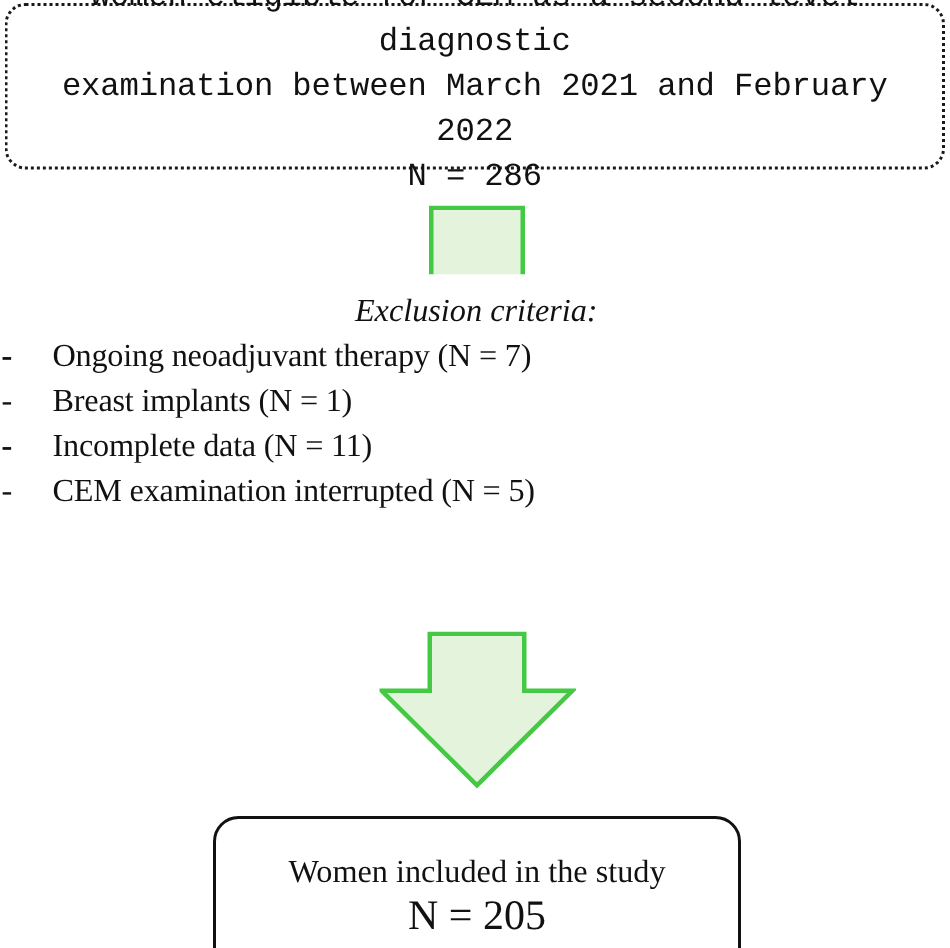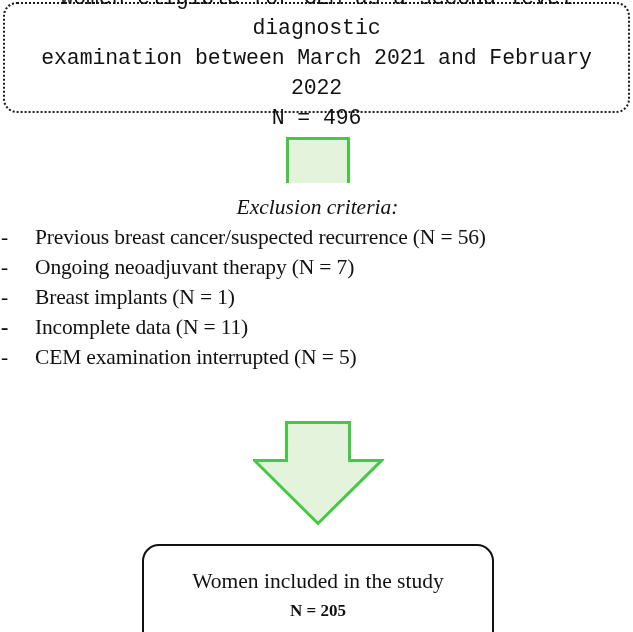--- a/index.html
+++ b/index.html
@@ -110,49 +110,48 @@
     flex-direction: column;
     align-items: center;
     justify-content: center;
   }
   #bottom-box .line1 {
     font-size: 21.5px;
     line-height: 29px;
     text-align: center;
   }
   #bottom-box .line2 {
-    font-size: 17px;
+    font-size: 28px;
     line-height: 29px;
-    font-weight: bold;
+    font-weight: normal;
     text-align: center;
   }
 </style>
 </head>
 <body>
 
 <div id="top-box">
   <div class="box-text">
     <span>Women eligible for CEM as a second-level diagnostic</span><br>
     <span>examination between March 2021 and February 2022</span><br>
-    <span>N = 496</span>
+    <span>N = 286</span>
   </div>
 </div>
 
 <div id="connector-stem">
   <svg width="64" height="46" viewBox="0 0 64 46" xmlns="http://www.w3.org/2000/svg">
     <path d="M 1.5 46 L 1.5 1.5 L 62.5 1.5 L 62.5 46" fill="#e3f3dc" stroke="#45c945" stroke-width="3"></path>
   </svg>
 </div>
 
 <div id="exclusion-block">
   <div id="exclusion-title">Exclusion criteria:</div>
   <ul id="exclusion-list">
     <li>
       <span class="bullet-dash">-</span>
-      <span>Previous breast cancer/suspected recurrence (N = 56)</span>
     </li>
     <li>
       <span class="bullet-dash">-</span>
       <span>Ongoing neoadjuvant therapy (N = 7)</span>
     </li>
     <li>
       <span class="bullet-dash">-</span>
       <span>Breast implants (N = 1)</span>
     </li>
     <li>

